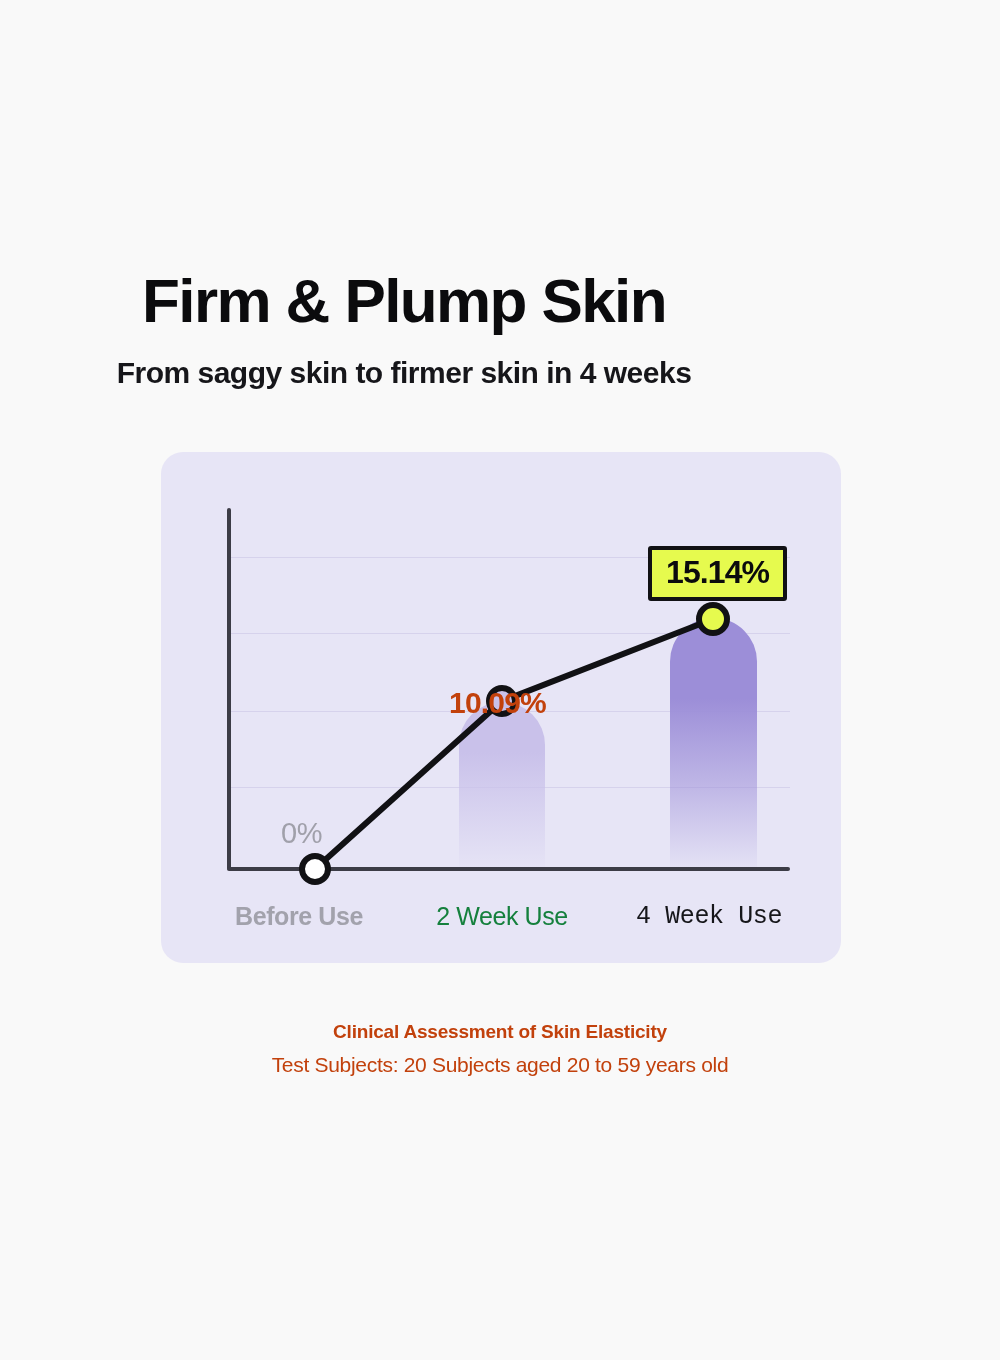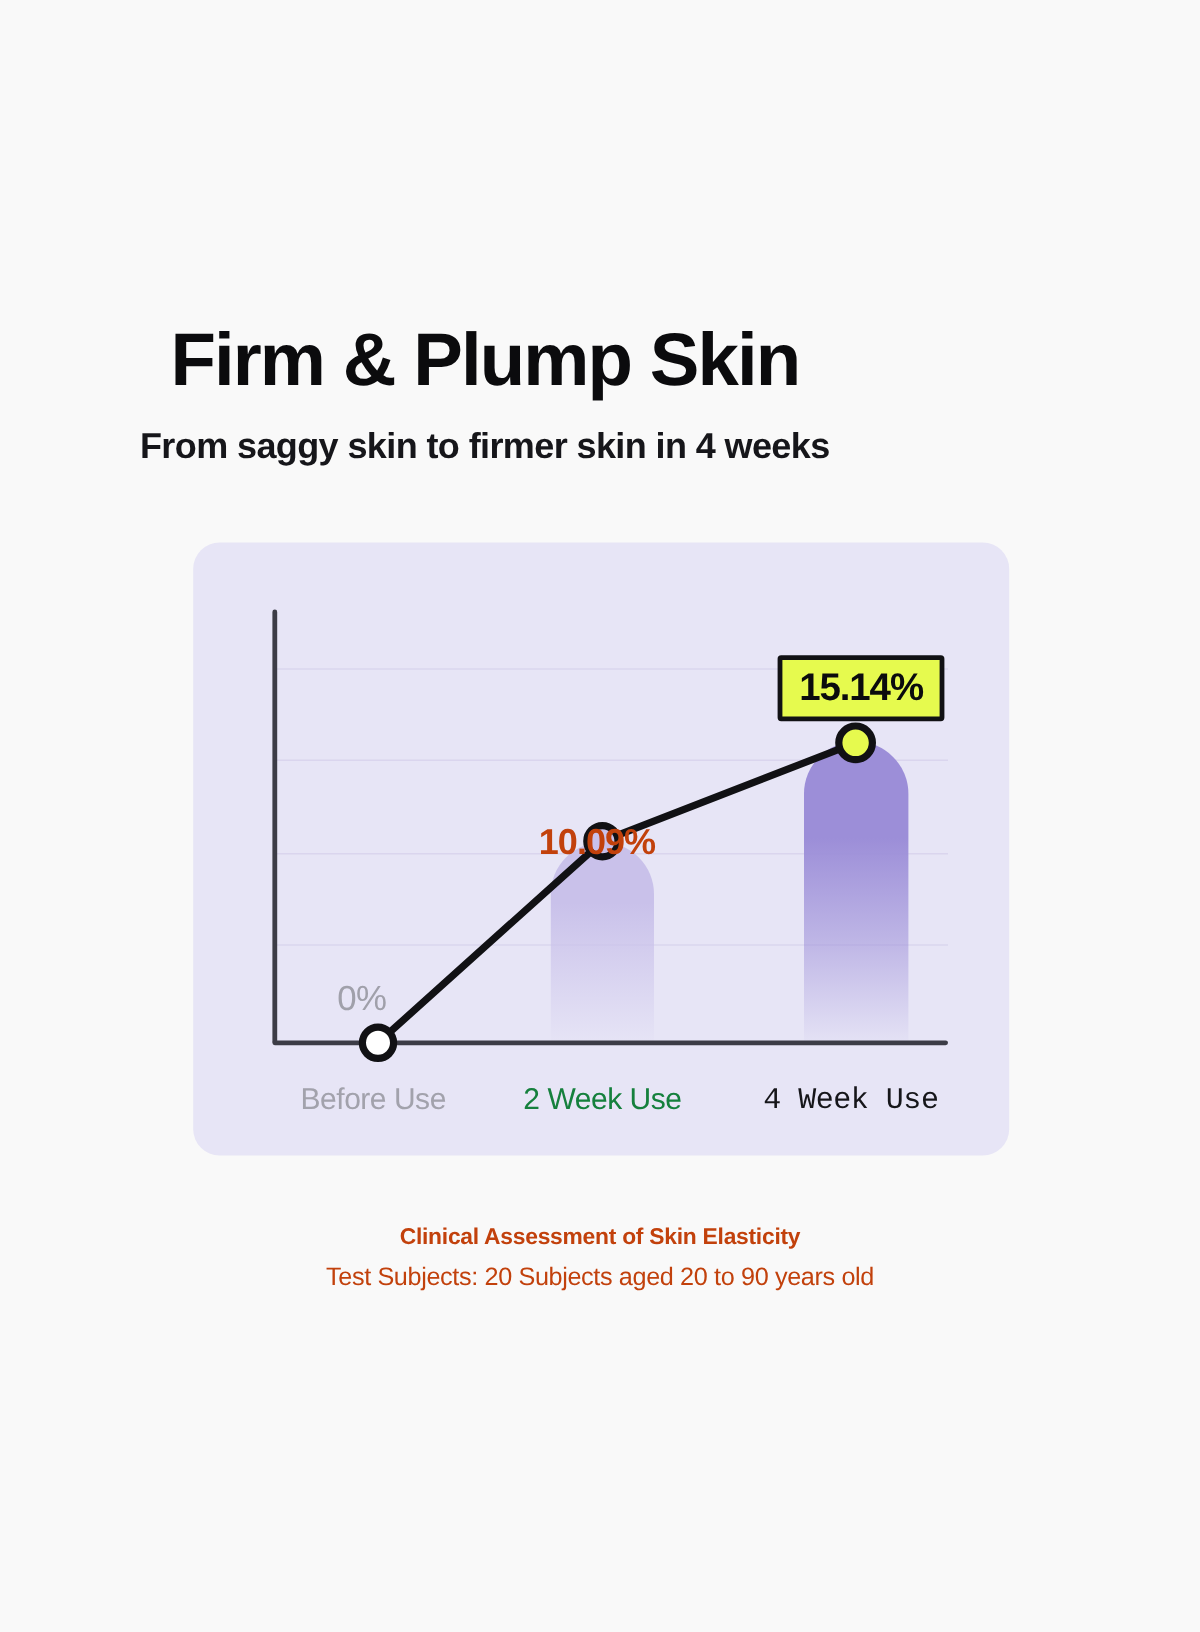--- a/index.html
+++ b/index.html
@@ -172,23 +172,24 @@
   
   .tick {
     position: absolute;
     top: 450px;
     font-size: 25px;
     letter-spacing: -0.4px;
     text-align: center;
     white-space: nowrap;
   }
   .tick-before {
-    left: 60px;
+    left: 48px;
     width: 180px;
     color: #A2A2AC;
+    font-weight: bold;
   }
   .tick-2w {
     left: 251px;
     width: 180px;
     color: #15803d;
   }
   .tick-4w {
     left: 458px;
     width: 180px;
     color: #16161A;
@@ -256,16 +257,16 @@
 
       <div class="tick tick-before">Before Use</div>
       <div class="tick tick-2w">2 Week Use</div>
       <div class="tick tick-4w">4 Week Use</div>
 
     </div>
   </div>
 
   <div class="footnote">
     <div class="fn-line-1">Clinical Assessment of Skin Elasticity</div>
-    <div class="fn-line-3">Test Subjects: 20 Subjects aged 20 to 90 years old</div>
+    <div class="fn-line-3">Test Subjects: 20 Subjects aged 20 to 59 years old</div>
   </div>
 
 </div>
 
 </body></html>

